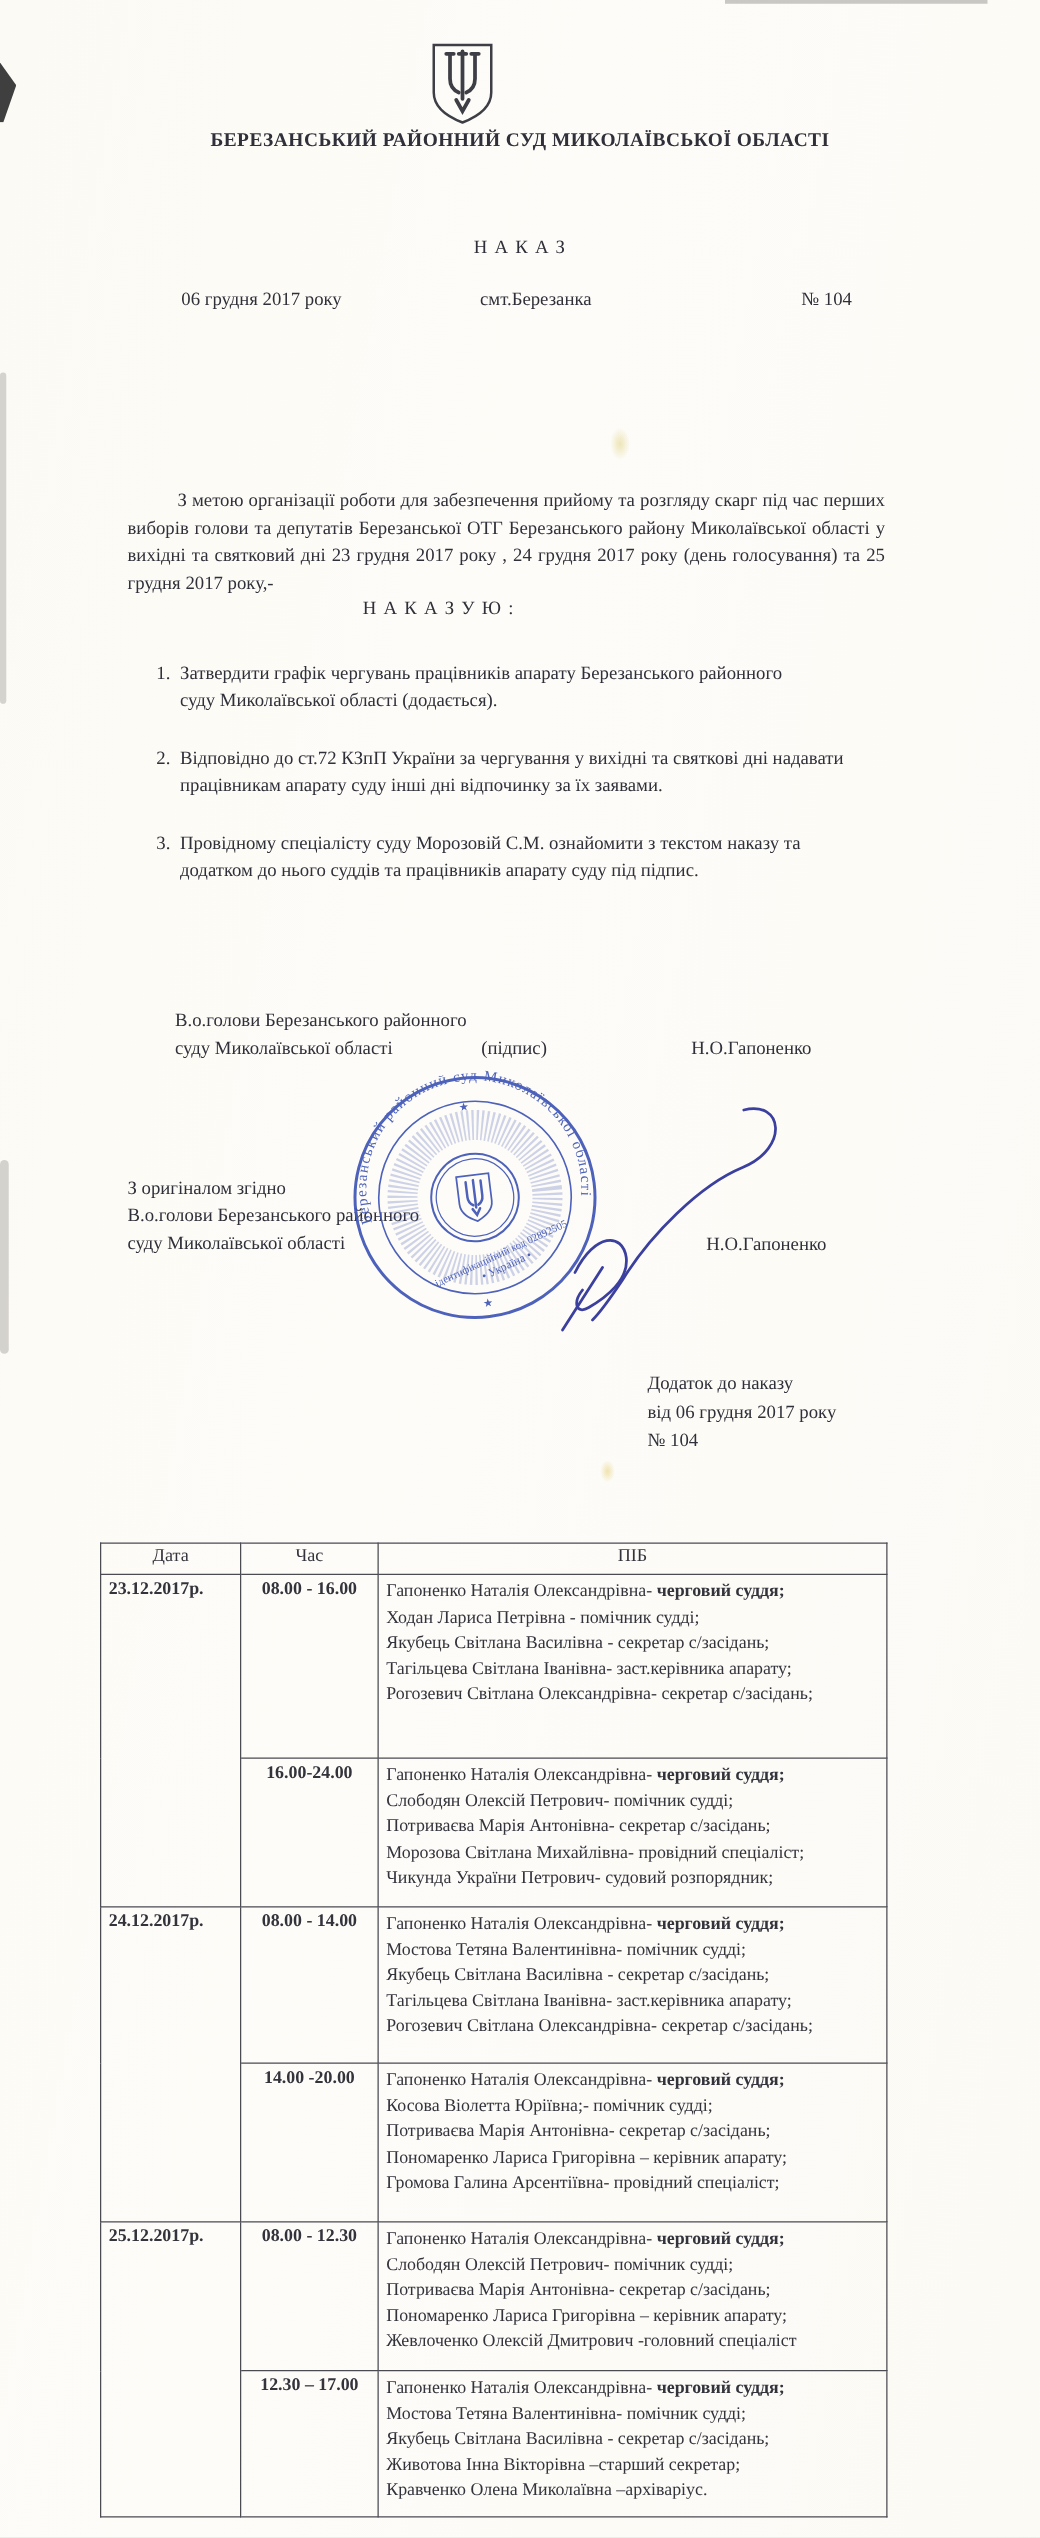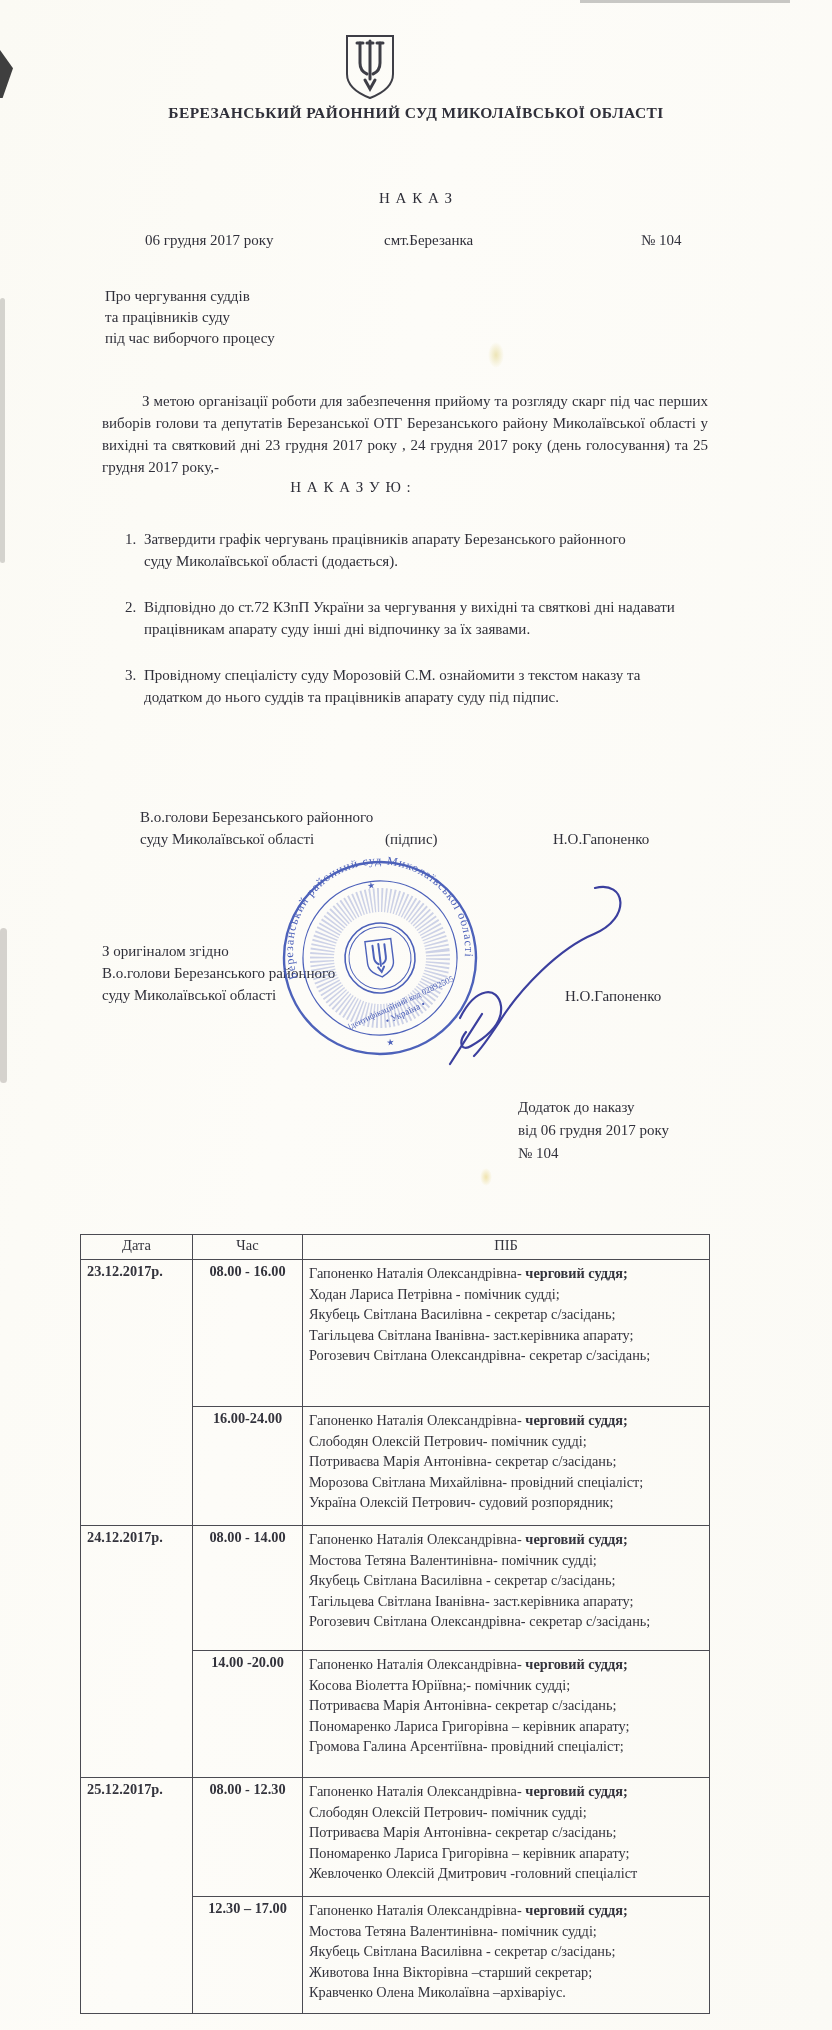--- a/index.html
+++ b/index.html
@@ -86,25 +86,20 @@
 
   <div class="abs court-name">БЕРЕЗАНСЬКИЙ РАЙОННИЙ СУД  МИКОЛАЇВСЬКОЇ ОБЛАСТІ</div>
   <div class="abs nakaz">Н А К А З</div>
 
   <div class="abs dateline">
     <span class="abs dl-date">06 грудня 2017 року</span>
     <span class="abs dl-place">смт.Березанка</span>
     <span class="abs dl-num">№ 104</span>
   </div>
 
-  <div class="abs subject">
-    <div>Про чергування  суддів</div>
-    <div>та працівників суду</div>
-    <div>під час виборчого процесу</div>
-  </div>
 
   <div class="abs preamble">З метою організації роботи для забезпечення прийому та розгляду скарг під час перших  виборів голови та депутатів  Березанської ОТГ Березанського району Миколаївської області  у вихідні та святковий дні 23 грудня 2017 року , 24 грудня 2017 року (день голосування) та 25 грудня 2017 року,-</div>
   <div class="abs resolve">Н А К А З У Ю :</div>
 
   <ol class="abs items">
     <li>
         <div>Затвердити графік чергувань працівників апарату Березанського районного суду Миколаївської області (додається).</div>
       </li>
     <li>
         <div>Відповідно до ст.72 КЗпП України за чергування у вихідні та святкові дні надавати працівникам апарату суду інші дні відпочинку за їх заявами.</div>
@@ -203,21 +198,21 @@
             <div class="p">Рогозевич  Світлана Олександрівна- секретар с/засідань;</div>
           </td>
         </tr>
         <tr class="rh2">
           <td class="time">16.00-24.00</td>
           <td class="people">
             <div class="p"><span>Гапоненко Наталія Олександрівна-</span> <span class="b">черговий суддя;</span></div>
             <div class="p">Слободян Олексій Петрович- помічник судді;</div>
             <div class="p">Потриваєва Марія Антонівна- секретар с/засідань;</div>
             <div class="p">Морозова Світлана Михайлівна- провідний спеціаліст;</div>
-            <div class="p">Україна Олексій Петрович- судовий розпорядник;</div>
+            <div class="p">Чикунда України Петрович- судовий розпорядник;</div>
           </td>
         </tr>
         <tr class="rh3">
           <td class="date" rowspan="2">24.12.2017р.</td>
           <td class="time">08.00 - 14.00</td>
           <td class="people">
             <div class="p"><span>Гапоненко Наталія Олександрівна-</span> <span class="b">черговий суддя;</span></div>
             <div class="p">Мостова Тетяна Валентинівна- помічник судді;</div>
             <div class="p">Якубець Світлана Василівна - секретар с/засідань;</div>
             <div class="p">Тагільцева Світлана Іванівна- заст.керівника апарату;</div>

